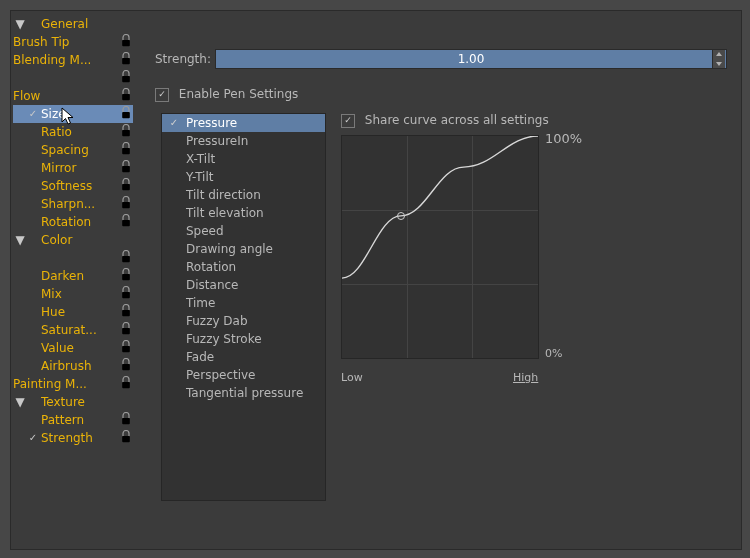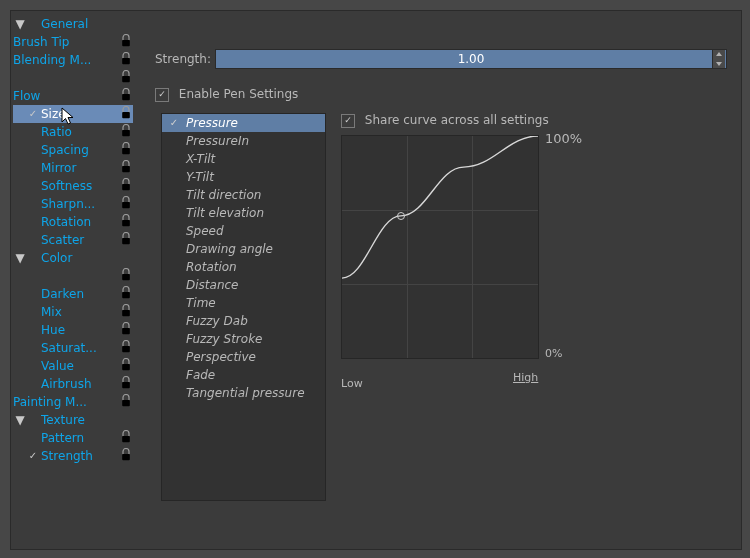--- a/index.html
+++ b/index.html
@@ -4,21 +4,21 @@
 <style>
   html,body{margin:0;padding:0;background:#373737;font-family:"DejaVu Sans","Segoe UI",Arial,sans-serif;font-size:12px;color:#b8b8b8;}
   .app{width:750px;height:558px;background:#474747;box-sizing:border-box;padding:10px;position:relative;}
   .panel{width:730px;height:538px;background:#3b3b3b;border:1px solid #2a2a2a;position:relative;}
 
   
   .tree{position:absolute;left:2px;top:4px;width:120px;}
   .row{height:18px;line-height:18px;position:relative;white-space:nowrap;overflow:hidden;}
   .row .arrow{position:absolute;left:0;width:14px;text-align:center;color:#c8c8c8;}
   .row .chk{position:absolute;left:14px;width:12px;text-align:center;color:#c8c8c8;font-size:10px;}
-  .row .lbl{position:absolute;left:28px;right:14px;overflow:hidden;text-overflow:ellipsis;color:#0ea5e9;}
+  .row .lbl{position:absolute;left:28px;right:14px;overflow:hidden;text-overflow:ellipsis;color:#eab308;}
   .row.top .lbl{left:14px;}
   .row .lock{position:absolute;right:2px;top:1px;}
   .row.sel{background:#6a8bb7;}
   .row.sel .lbl{color:#fff;}
   svg.lock-ic{width:10px;height:14px;}
   svg.lock-ic path{fill:none;stroke:#9a9a9a;stroke-width:1.2;}
 
   .cursor{position:absolute;pointer-events:none;z-index:5;}
 
   
@@ -31,33 +31,33 @@
   .spin::before{top:2px;border-bottom:4px solid #b0b0b0;}
   .spin::after{bottom:2px;border-top:4px solid #b0b0b0;}
 
   .cb{display:inline-block;width:12px;height:12px;border:1px solid #7a7a7a;background:#3b3b3b;text-align:center;line-height:11px;font-size:9px;color:#d0d0d0;margin-right:6px;vertical-align:middle;}
   .enable-row{position:absolute;left:14px;top:76px;}
   .share-row{position:absolute;left:200px;top:102px;}
 
   .sensor-list{position:absolute;left:20px;top:102px;width:163px;height:386px;background:#323232;border:1px solid #262626;}
   .srow{height:18px;line-height:18px;position:relative;}
   .srow .schk{position:absolute;left:6px;width:12px;text-align:center;font-size:10px;color:#d0d0d0;}
-  .srow .slbl{position:absolute;left:24px;color:#b8b8b8;font-style:italic;}
+  .srow .slbl{position:absolute;left:24px;color:#b8b8b8;}
   .srow.sel{background:#5f7ea5;}
   .srow.sel .slbl{color:#fff;}
 
   .curve-wrap{position:absolute;left:200px;top:124px;}
   .curve{width:196px;height:222px;background:#323232;border:1px solid #262626;position:relative;}
   .gv{position:absolute;top:0;bottom:0;width:0;border-left:1px solid #444;}
   .gh{position:absolute;left:0;right:0;height:0;border-top:1px solid #444;}
   .curve svg{position:absolute;left:0;top:0;}
   .handle{position:absolute;width:6px;height:6px;border:1px solid #ccc;border-radius:50%;background:transparent;transform:translate(-50%,-50%);}
   .ax-y100{position:absolute;left:404px;top:120px;font-size:13px;}
   .ax-y0{position:absolute;left:404px;top:336px;font-size:11px;}
-  .ax-low{position:absolute;left:200px;top:360px;font-size:11px;margin-top:6px;}
+  .ax-low{position:absolute;left:200px;top:360px;font-size:11px;}
   .ax-high{position:absolute;left:372px;top:360px;font-size:11px;text-decoration:underline;}
 </style>
 </head>
 <body>
 
 <div class="app">
   <div class="panel">
 
     <div class="tree" id="tree">
         <div class="row top">
@@ -138,28 +138,20 @@
           <span class="chk"></span>
           <span class="lbl" style="left:28px">Sharpn...</span>
           <span class="lock"><svg class="lock-ic" viewBox="0 0 10 14">
               <path d="M2 6 V3.5 a3 3 0 0 1 6 0 V6"></path>
               <rect x="1.2" y="6" width="7.6" height="6.2" rx="1"></rect>
             </svg></span>
         </div>
         <div class="row">
           <span class="chk"></span>
           <span class="lbl" style="left:28px">Rotation</span>
-          <span class="lock"><svg class="lock-ic" viewBox="0 0 10 14">
-              <path d="M2 6 V3.5 a3 3 0 0 1 6 0 V6"></path>
-              <rect x="1.2" y="6" width="7.6" height="6.2" rx="1"></rect>
-            </svg></span>
-        </div>
-        <div class="row">
-          <span class="chk"></span>
-          <span class="lbl" style="left:28px">Scatter</span>
           <span class="lock"><svg class="lock-ic" viewBox="0 0 10 14">
               <path d="M2 6 V3.5 a3 3 0 0 1 6 0 V6"></path>
               <rect x="1.2" y="6" width="7.6" height="6.2" rx="1"></rect>
             </svg></span>
         </div>
         <div class="row top">
           <span class="arrow">▼</span>
           <span class="lbl" style="left:28px">Color</span>
         </div>
         <div class="row top">
@@ -312,25 +304,25 @@
           <div class="srow">
             <span class="schk"></span>
             <span class="slbl">Fuzzy Dab</span>
           </div>
           <div class="srow">
             <span class="schk"></span>
             <span class="slbl">Fuzzy Stroke</span>
           </div>
           <div class="srow">
             <span class="schk"></span>
+            <span class="slbl">Fade</span>
+          </div>
+          <div class="srow">
+            <span class="schk"></span>
             <span class="slbl">Perspective</span>
-          </div>
-          <div class="srow">
-            <span class="schk"></span>
-            <span class="slbl">Fade</span>
           </div>
           <div class="srow">
             <span class="schk"></span>
             <span class="slbl">Tangential pressure</span>
           </div>
         </div>
 
       <div class="curve-wrap">
         <div class="curve">
           <div class="gv" style="left:65px"></div>

